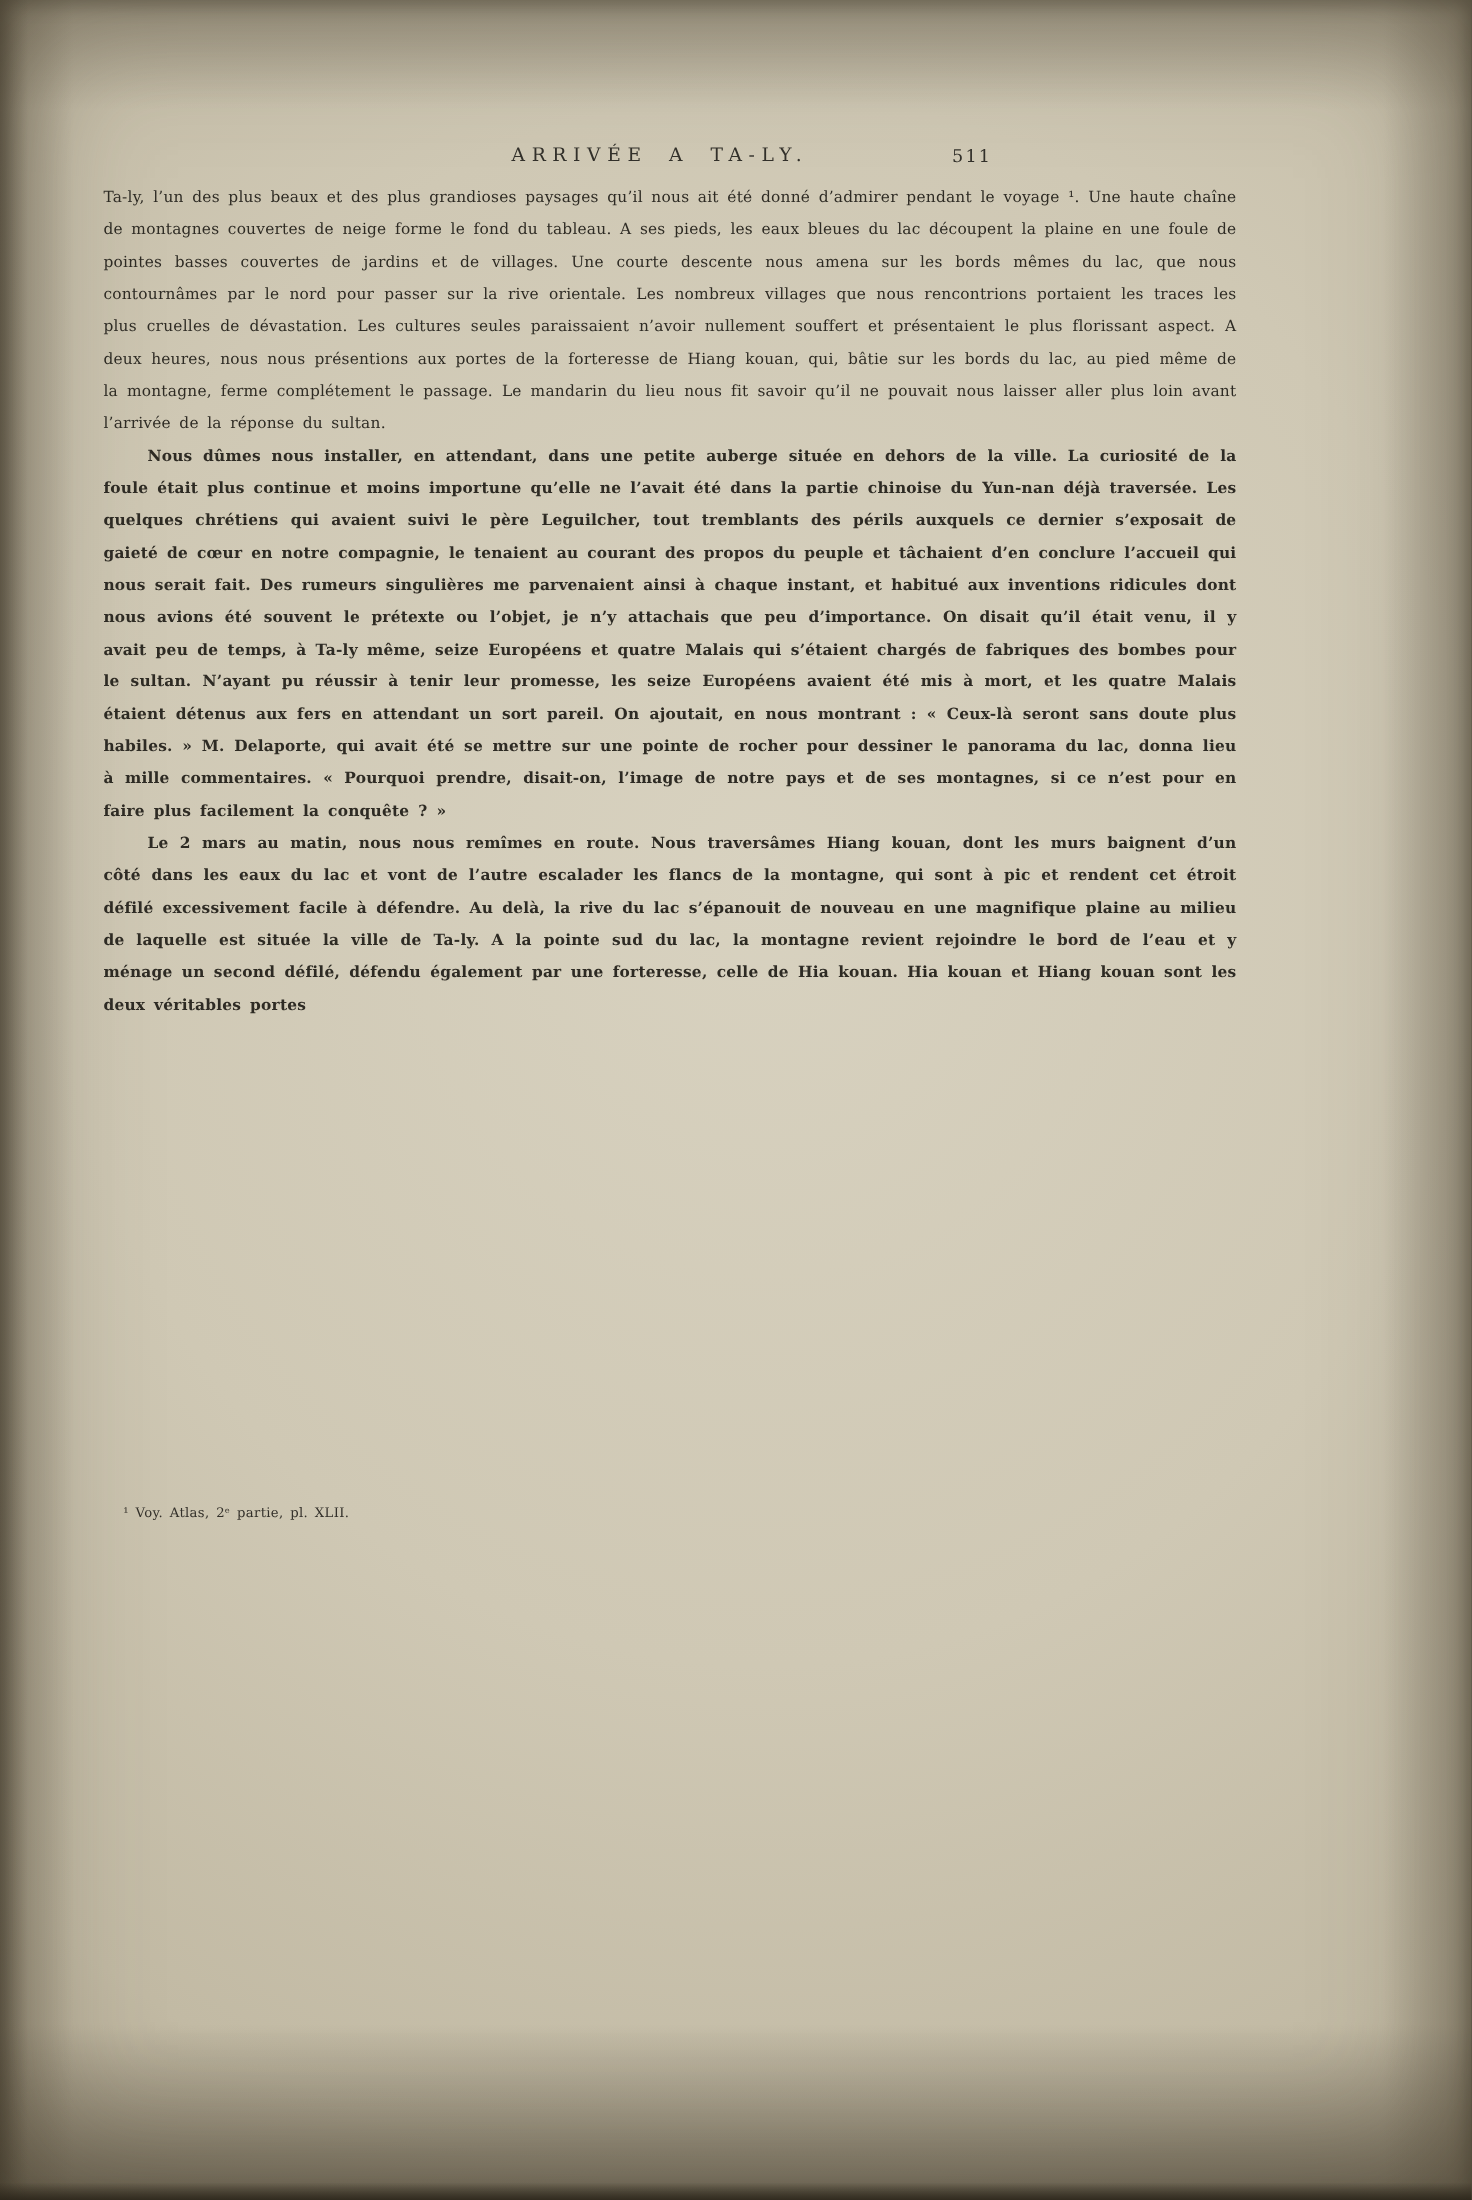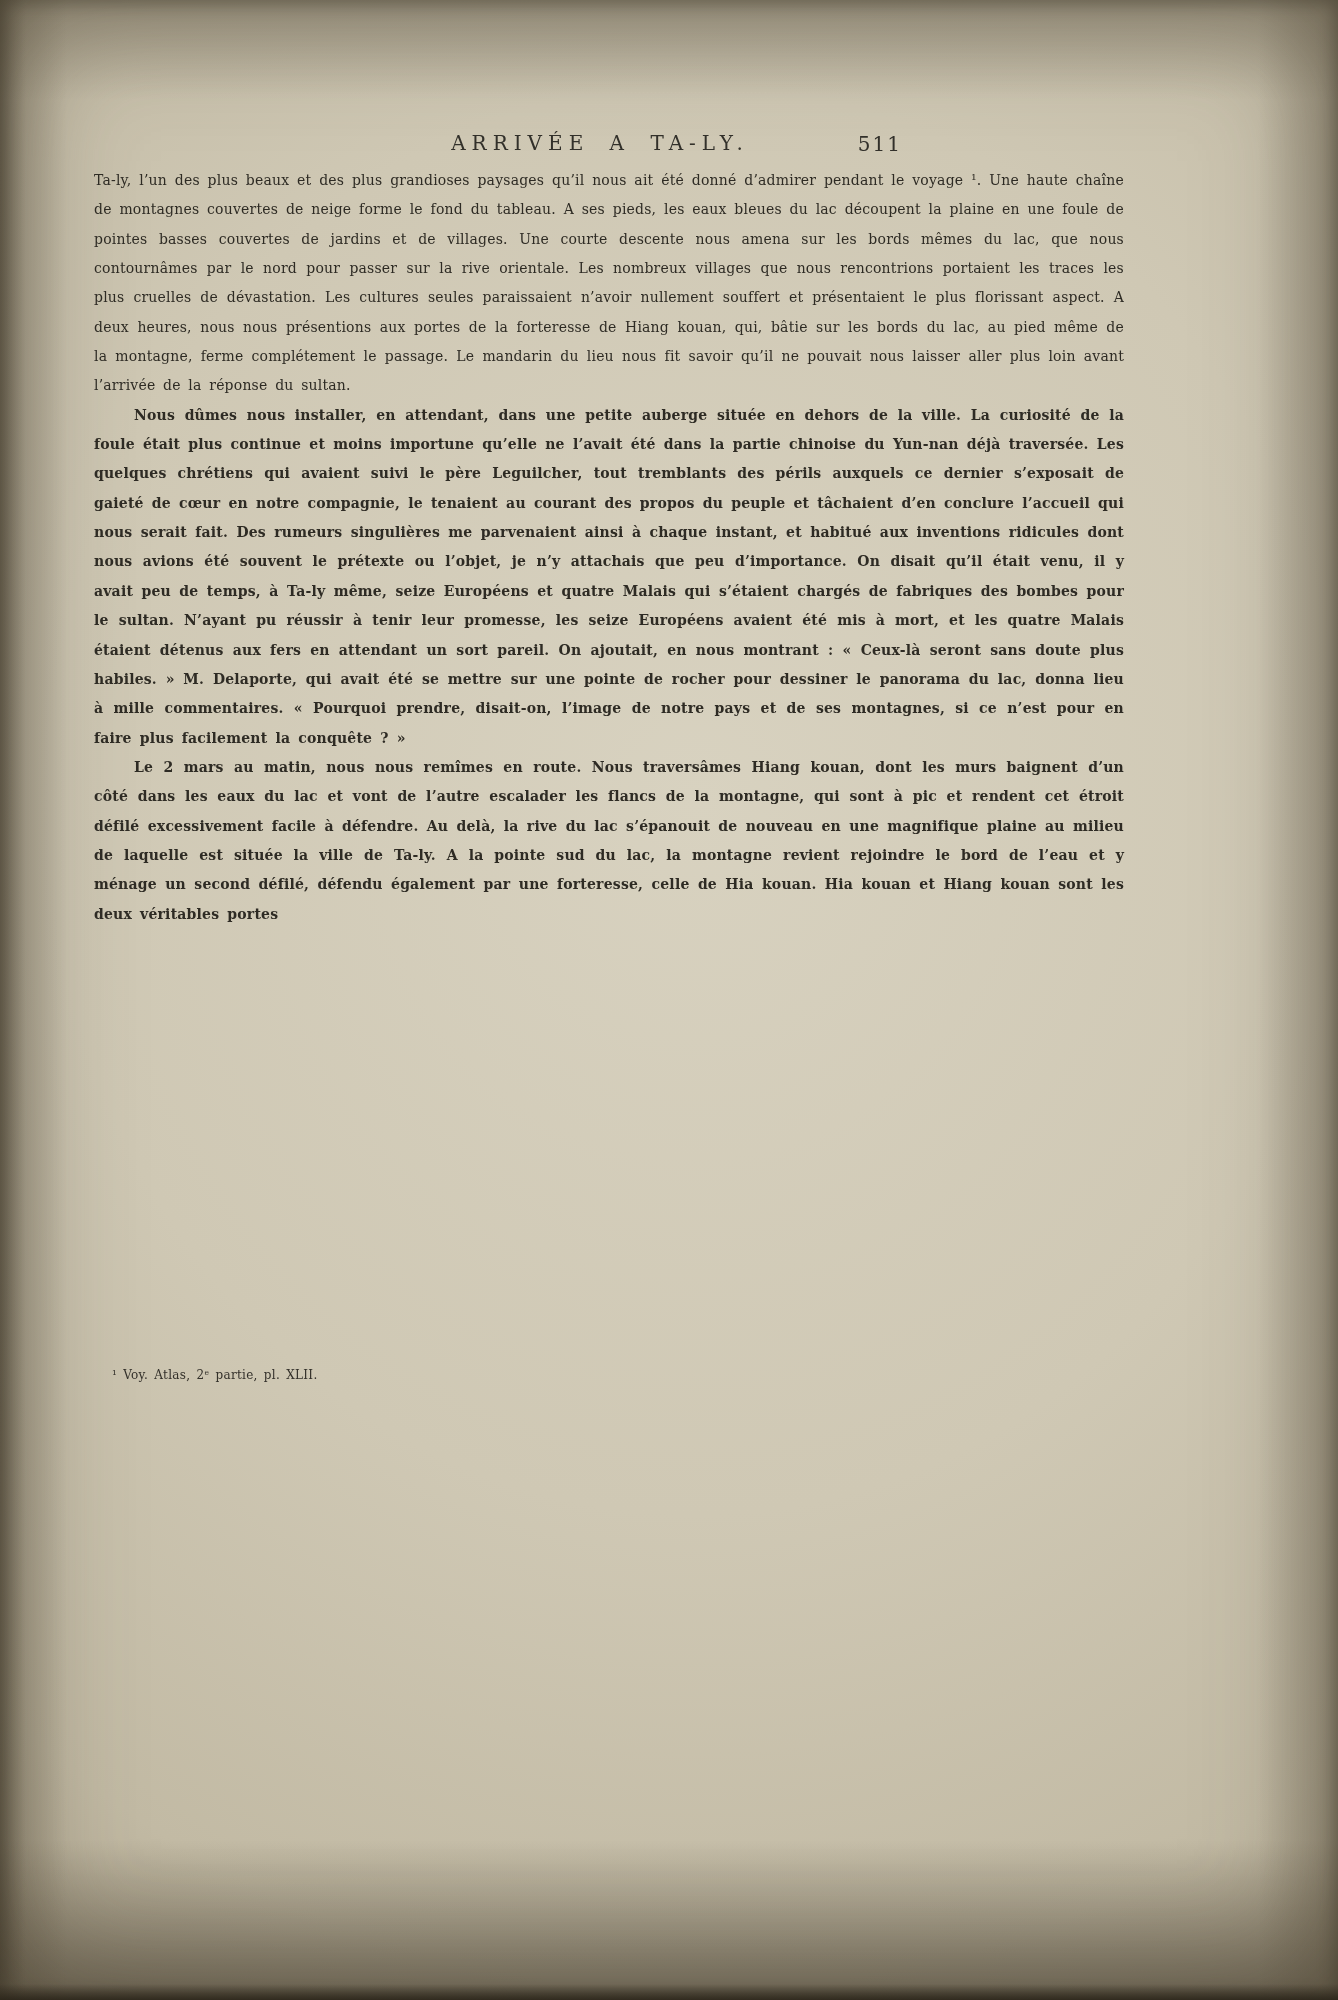--- a/index.html
+++ b/index.html
@@ -42,30 +42,30 @@
   .page-header {
     position: absolute;
     top: 131px;
     left: 85px;
     width: 1030px;
     height: 30px;
     color: #32302a;
   }
   .running-title {
     text-align: center;
-    font-size: 20px;
+    font-size: 17px;
     letter-spacing: 6px;
     word-spacing: 8px;
     color: #32302a;
   }
   .page-number {
     position: absolute;
     top: 1px;
     right: 213px;
-    font-size: 20px;
+    font-size: 16px;
     letter-spacing: 2px;
     color: #32302a;
   }
 
   .text-block {
     position: absolute;
     top: 166px;
     left: 94px;
     width: 1030px;
     color: #2e2b24;

